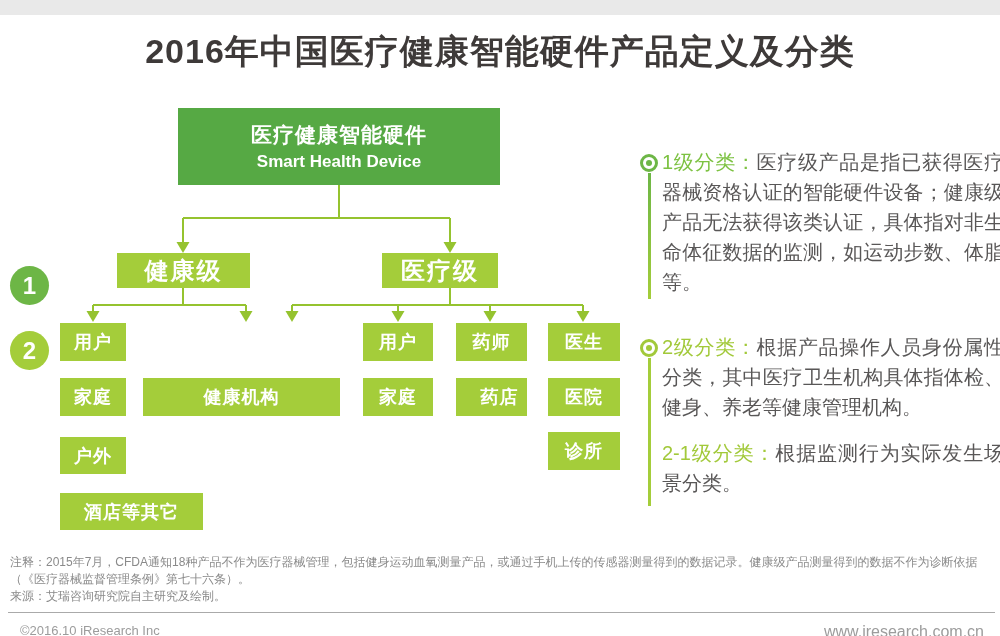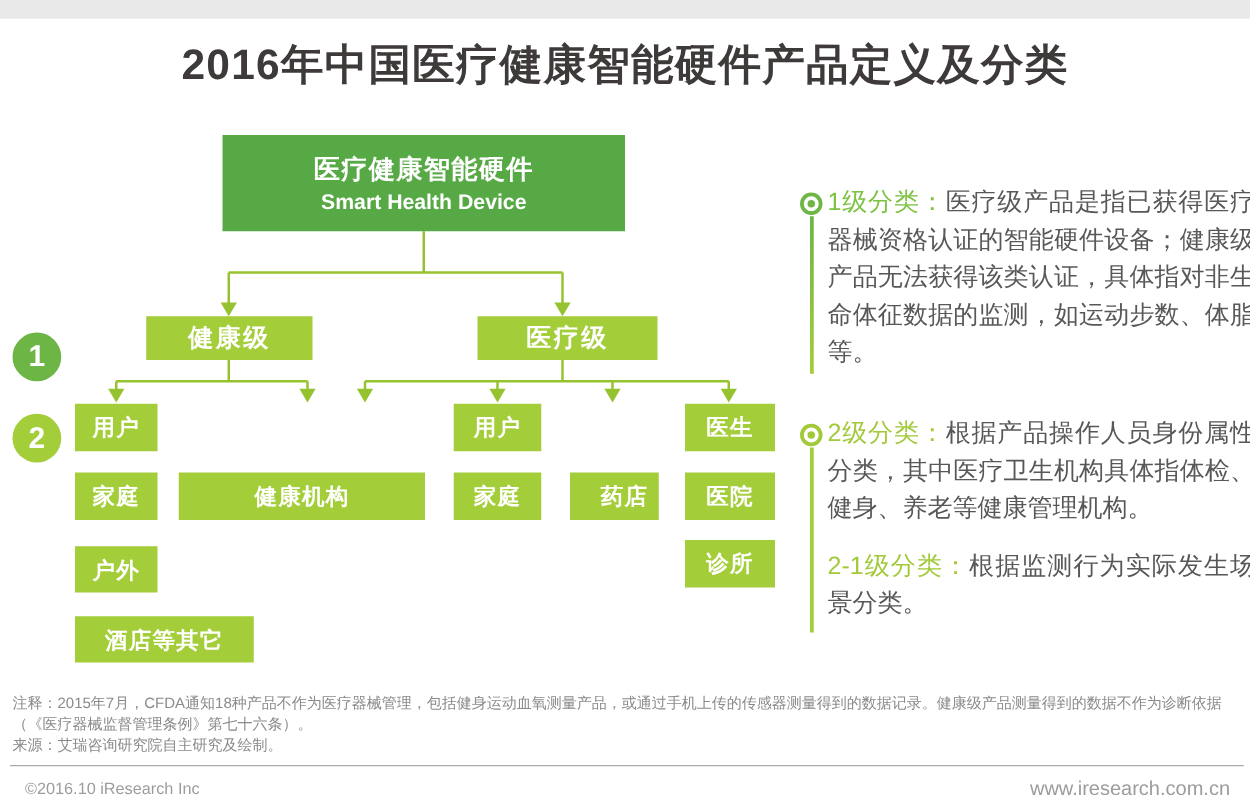--- a/index.html
+++ b/index.html
@@ -29,24 +29,24 @@
   .box{
     position:absolute;color:#ffffff;font-weight:bold;text-align:center;
     display:flex;align-items:center;justify-content:center;
   }
   .root-box{
     left:178px;top:93px;width:322px;height:77px;
     background:var(--green-dark);flex-direction:column;gap:3px;
   }
   .root-cn{font-size:21px;letter-spacing:1px;}
   .root-en{font-size:17px;}
-  .lvl1{background:var(--green-light);font-size:20px;letter-spacing:2px;}
+  .lvl1{background:var(--green-light);font-size:24px;letter-spacing:2px;}
   .leaf{background:var(--green-light);font-size:18px;letter-spacing:1px;text-align:right;}
   .b-health{left:117px;top:238px;width:133px;height:35px;}
-  .b-medical{left:382px;top:238px;width:144px;height:35px;}
+  .b-medical{left:382px;top:238px;width:116px;height:35px;}
   .b-user-l{left:60px;top:308px;width:66px;height:38px;}
   .b-staff{left:143px;top:308px;width:200px;height:38px;}
   .b-family-l{left:60px;top:363px;width:66px;height:38px;}
   .b-institution{left:143px;top:363px;width:197px;height:38px;}
   .b-outdoor{left:60px;top:422px;width:66px;height:37px;}
   .b-hotel{left:60px;top:478px;width:143px;height:37px;}
   .b-user-r{left:363px;top:308px;width:70px;height:38px;}
   .b-pharmacist{left:456px;top:308px;width:71px;height:38px;}
   .b-doctor{left:548px;top:308px;width:72px;height:38px;}
   .b-family-r{left:363px;top:363px;width:70px;height:38px;}
@@ -139,20 +139,21 @@
   <div class="num-circle num-1">1</div>
   <div class="num-circle num-2">2</div>
 
   <div class="box leaf b-user-l">用户</div>
   <div class="box leaf b-family-l">家庭</div>
   <div class="box leaf b-institution">健康机构</div>
   <div class="box leaf b-outdoor">户外</div>
   <div class="box leaf b-hotel">酒店等其它</div>
 
   <div class="box leaf b-user-r">用户</div>
+  <div class="box leaf b-pharmacist">药师</div>
   <div class="box leaf b-doctor">医生</div>
   <div class="box leaf b-family-r">家庭</div>
   <div class="box leaf b-pharmacy">药店</div>
   <div class="box leaf b-hospital">医院</div>
   <div class="box leaf b-clinic">诊所</div>
 
   <div class="bullet bullet-1"></div>
   <div class="vline vline-1"></div>
   <div class="bullet bullet-2"></div>
   <div class="vline vline-2"></div>

